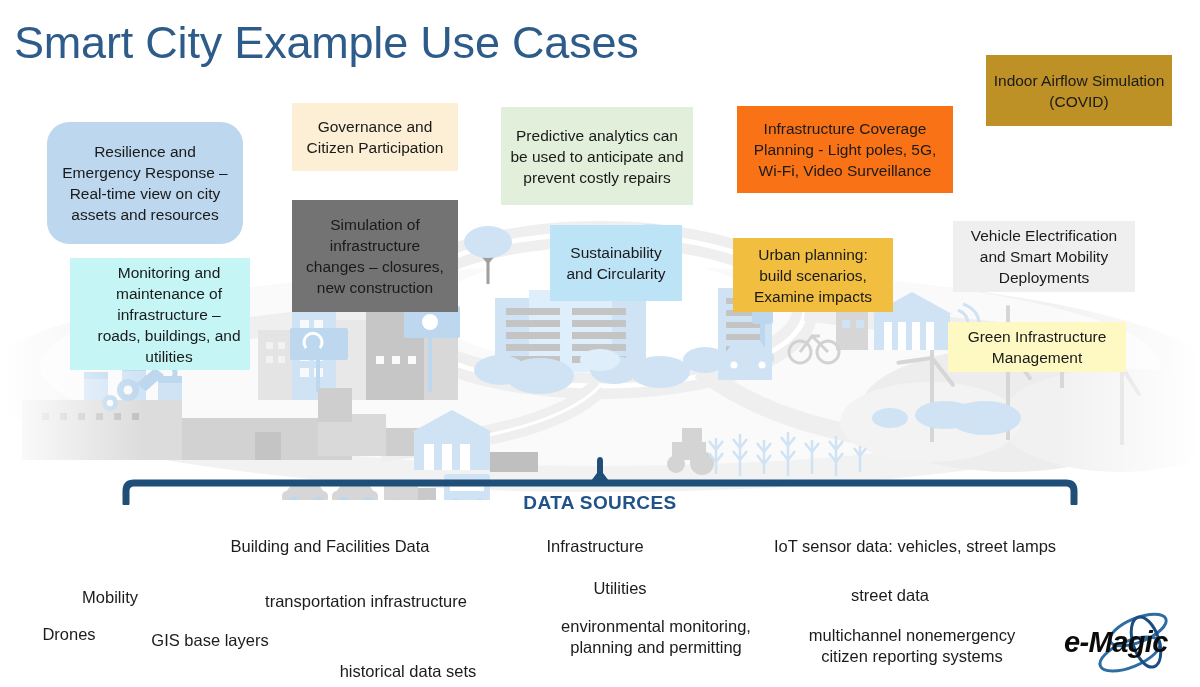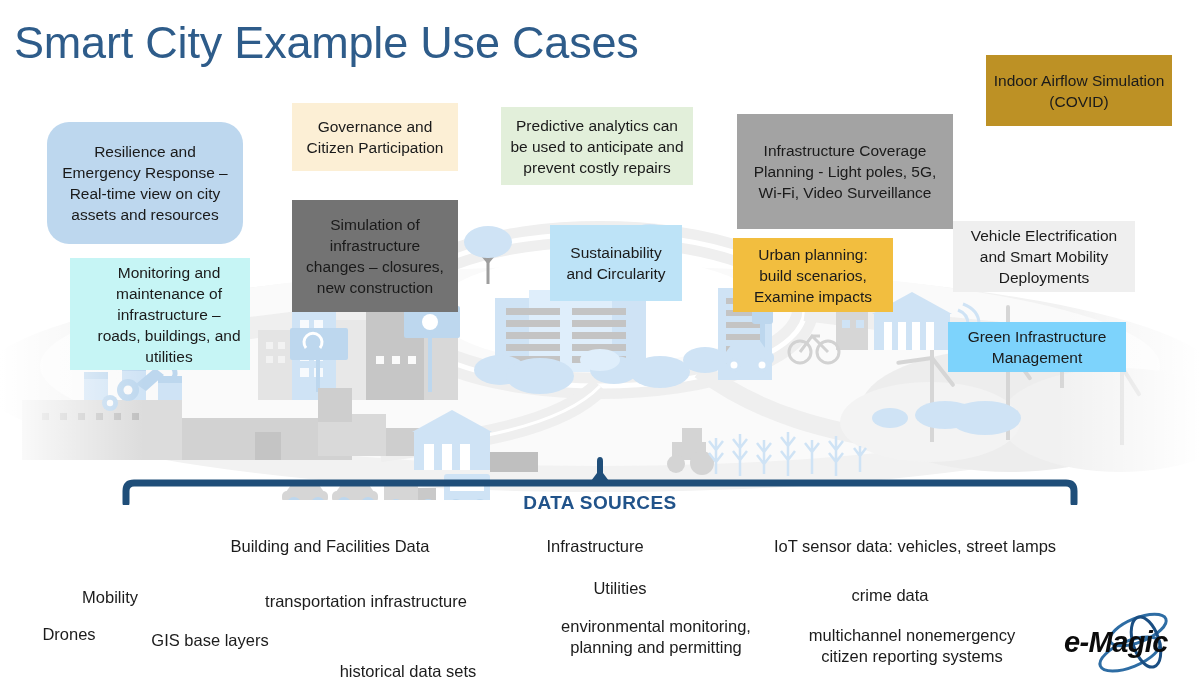--- a/index.html
+++ b/index.html
@@ -361,45 +361,45 @@
 </div>
 
 <div class="callout" style="left:292px; top:103px; width:166px; height:68px; background:#FCEFD5;">
   <span>Governance and Citizen Participation</span>
 </div>
 
 <div class="callout" style="left:292px; top:200px; width:166px; height:112px; background:#737373;">
   <span>Simulation of infrastructure changes – closures, new construction</span>
 </div>
 
-<div class="callout" style="left:501px; top:107px; width:192px; height:78px; background:#E2EFDA;">
+<div class="callout" style="left:501px; top:107px; width:192px; height:98px; background:#E2EFDA;">
   <span>Predictive analytics can be used to anticipate and prevent costly repairs</span>
 </div>
 
 <div class="callout" style="left:550px; top:225px; width:132px; height:76px; background:#BDE3F7;">
   <span>Sustainability and Circularity</span>
 </div>
 
-<div class="callout" style="left:737px; top:106px; width:216px; height:115px; background:#a3a3a3;margin-top:8px;">
+<div class="callout" style="left:737px; top:106px; width:216px; height:87px; background:#f97316;">
   <span>Infrastructure Coverage Planning - Light poles, 5G, Wi-Fi, Video Surveillance</span>
 </div>
 
 <div class="callout" style="left:733px; top:238px; width:160px; height:74px; background:#F2BE3F;">
   <span>Urban planning: build scenarios, Examine impacts</span>
 </div>
 
 <div class="callout" style="left:986px; top:55px; width:186px; height:71px; background:#BD9125;">
   <span>Indoor Airflow Simulation (COVID)</span>
 </div>
 
 <div class="callout" style="left:953px; top:221px; width:182px; height:71px; background:#EFEFEF;">
   <span>Vehicle Electrification and Smart Mobility Deployments</span>
 </div>
 
-<div class="callout" style="left:948px; top:322px; width:178px; height:50px; background:#7dd3fc;">
+<div class="callout" style="left:948px; top:322px; width:178px; height:50px; background:#fef9c3;">
   <span>Green Infrastructure Management</span>
 </div>
 
 <div id="bracket-wrap">
   <svg width="960" height="50" viewBox="0 0 960 50" xmlns="http://www.w3.org/2000/svg">
     <path d="M 6 48 L 6 36 Q 6 28 14 28 L 466 28 L 466 28 L 946 28 Q 954 28 954 36 L 954 48" fill="none" stroke="#1F4E79" stroke-width="7" stroke-linecap="round"></path>
     <path d="M 477 28 L 477 6 Q 477 2 480 2 Q 483 2 483 6 L 483 28 Z" fill="#1F4E79"></path>
     <path d="M 468 30 L 492 30 L 480 14 Z" fill="#1F4E79"></path>
   </svg>
 </div>
@@ -408,21 +408,21 @@
 <div class="src" style="left:160px; top:536px; width:340px;">Building and Facilities Data</div>
 
 <div class="src" style="left:470px; top:536px; width:250px;">Infrastructure</div>
 
 <div class="src" style="left:700px; top:536px; width:430px;">IoT sensor data: vehicles, street lamps</div>
 
 <div class="src" style="left:30px; top:587px; width:160px;">Mobility</div>
 
 <div class="src" style="left:535px; top:578px; width:170px;">Utilities</div>
 
-<div class="src" style="left:790px; top:585px; width:200px;">crime data</div>
+<div class="src" style="left:790px; top:585px; width:200px;">street data</div>
 
 <div class="src" style="left:198px; top:591px; width:336px;">transportation infrastructure</div>
 
 <div class="src" style="left:4px; top:624px; width:130px;">Drones</div>
 
 <div class="src" style="left:128px; top:630px; width:164px;">GIS base layers</div>
 
 <div class="src" style="left:512px; top:616px; width:288px;">environmental monitoring,
 planning and permitting</div>
 

